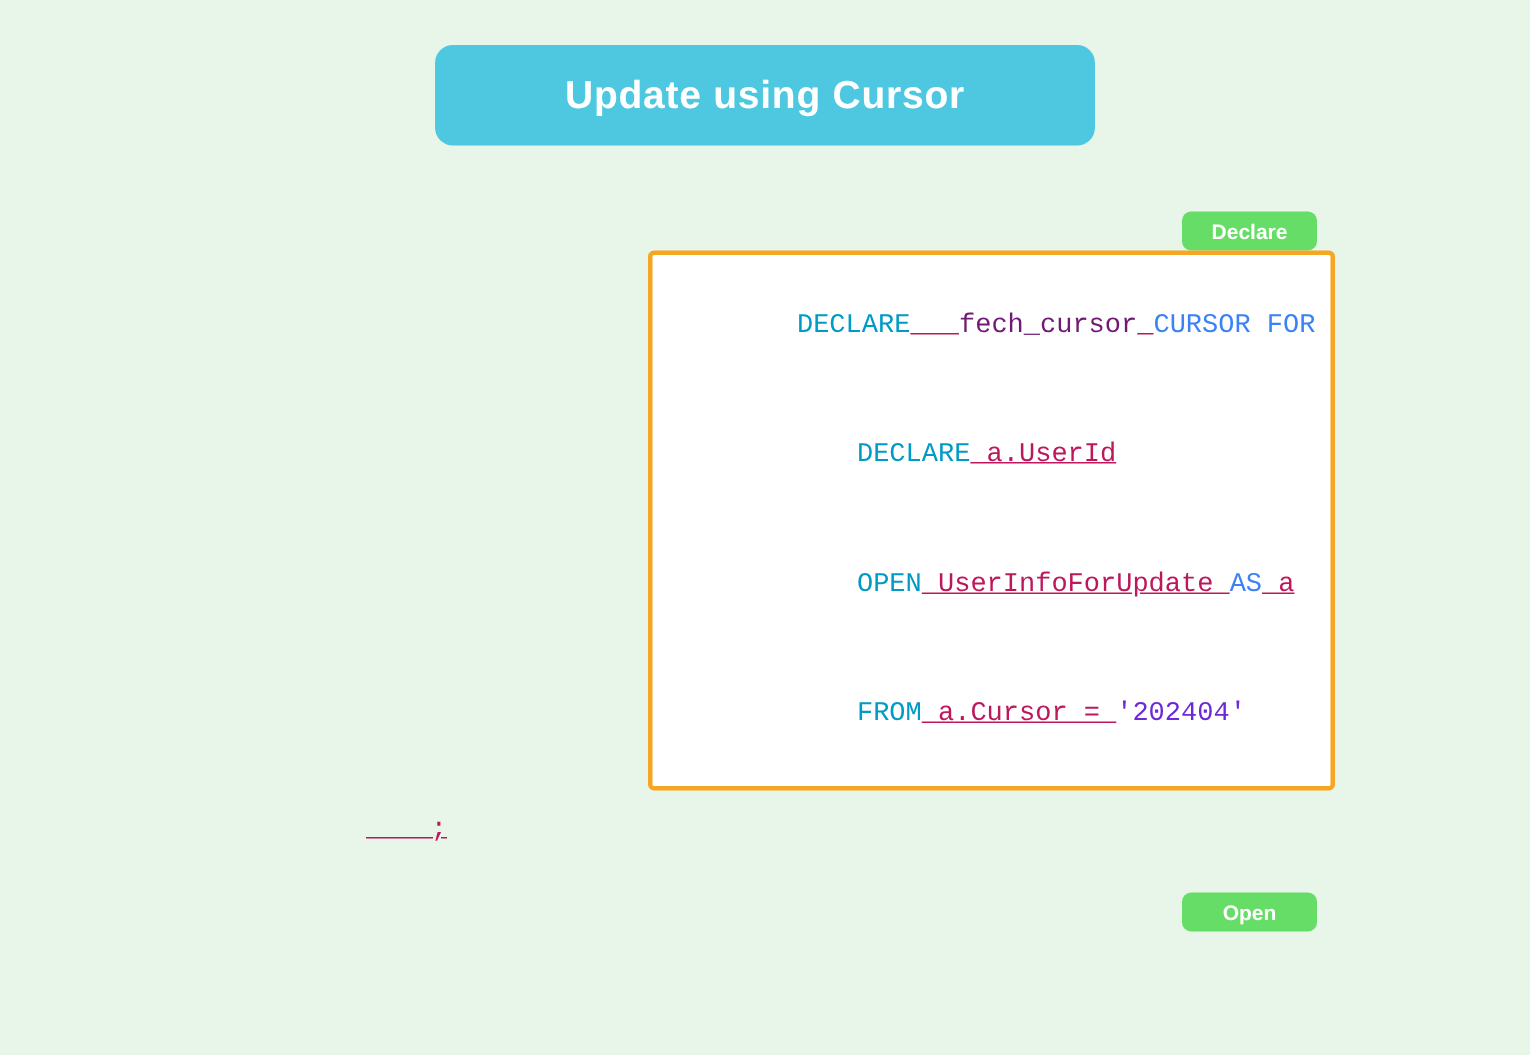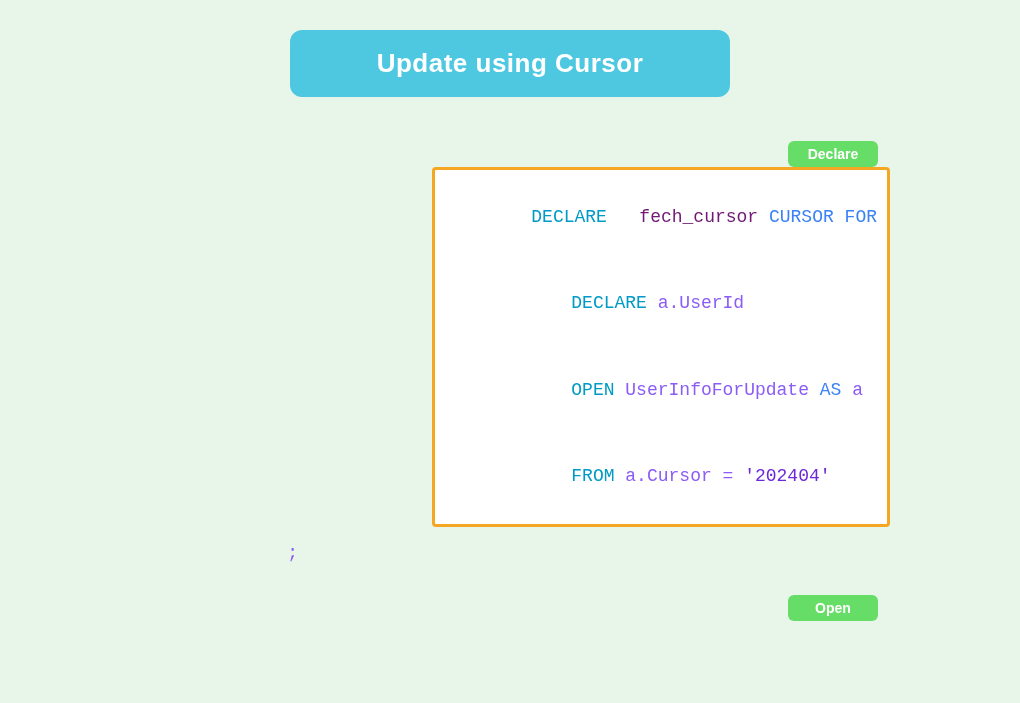--- a/index.html
+++ b/index.html
@@ -76,21 +76,21 @@
       line-height: 1.6;
       white-space: pre;
     }
 
     .indent1 { padding-left: 40px; }
 
     
     .kw-blue    { color: #3b82f6; }
     .kw-cyan    { color: #009ac7; }
     .val-red    { color: #6d28d9; }
-    .text-dark  { color: #8b5cf6; }
+    .text-dark  { color: #be185d; text-decoration: underline; }
     .id-dark    { color: #701a75; }
 
     
     .spacer { height: 20px; }
 
     .standalone-code {
       padding-left: 114px;
       margin-bottom: 4px;
     }
   </style>

